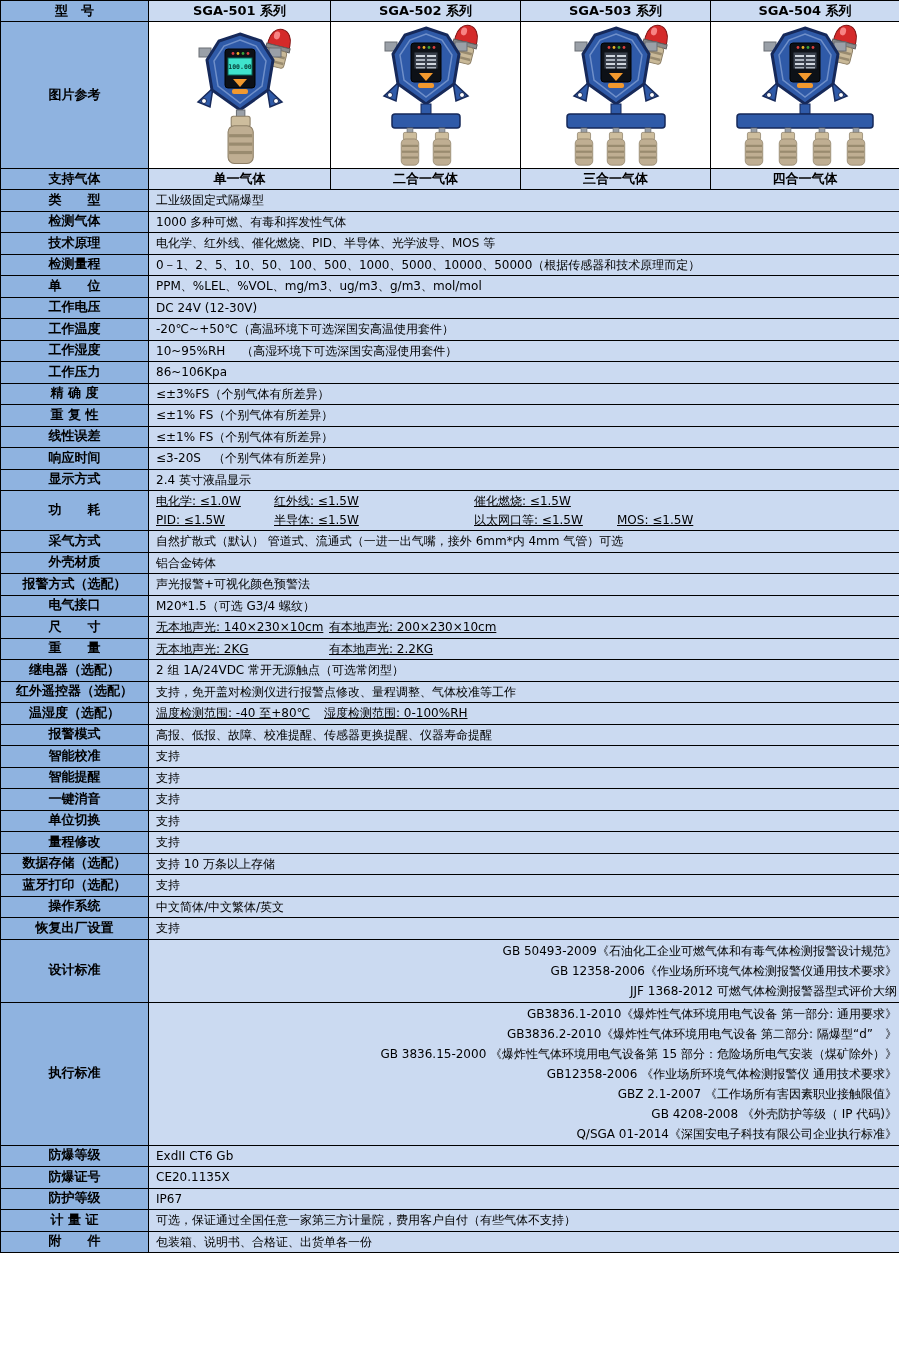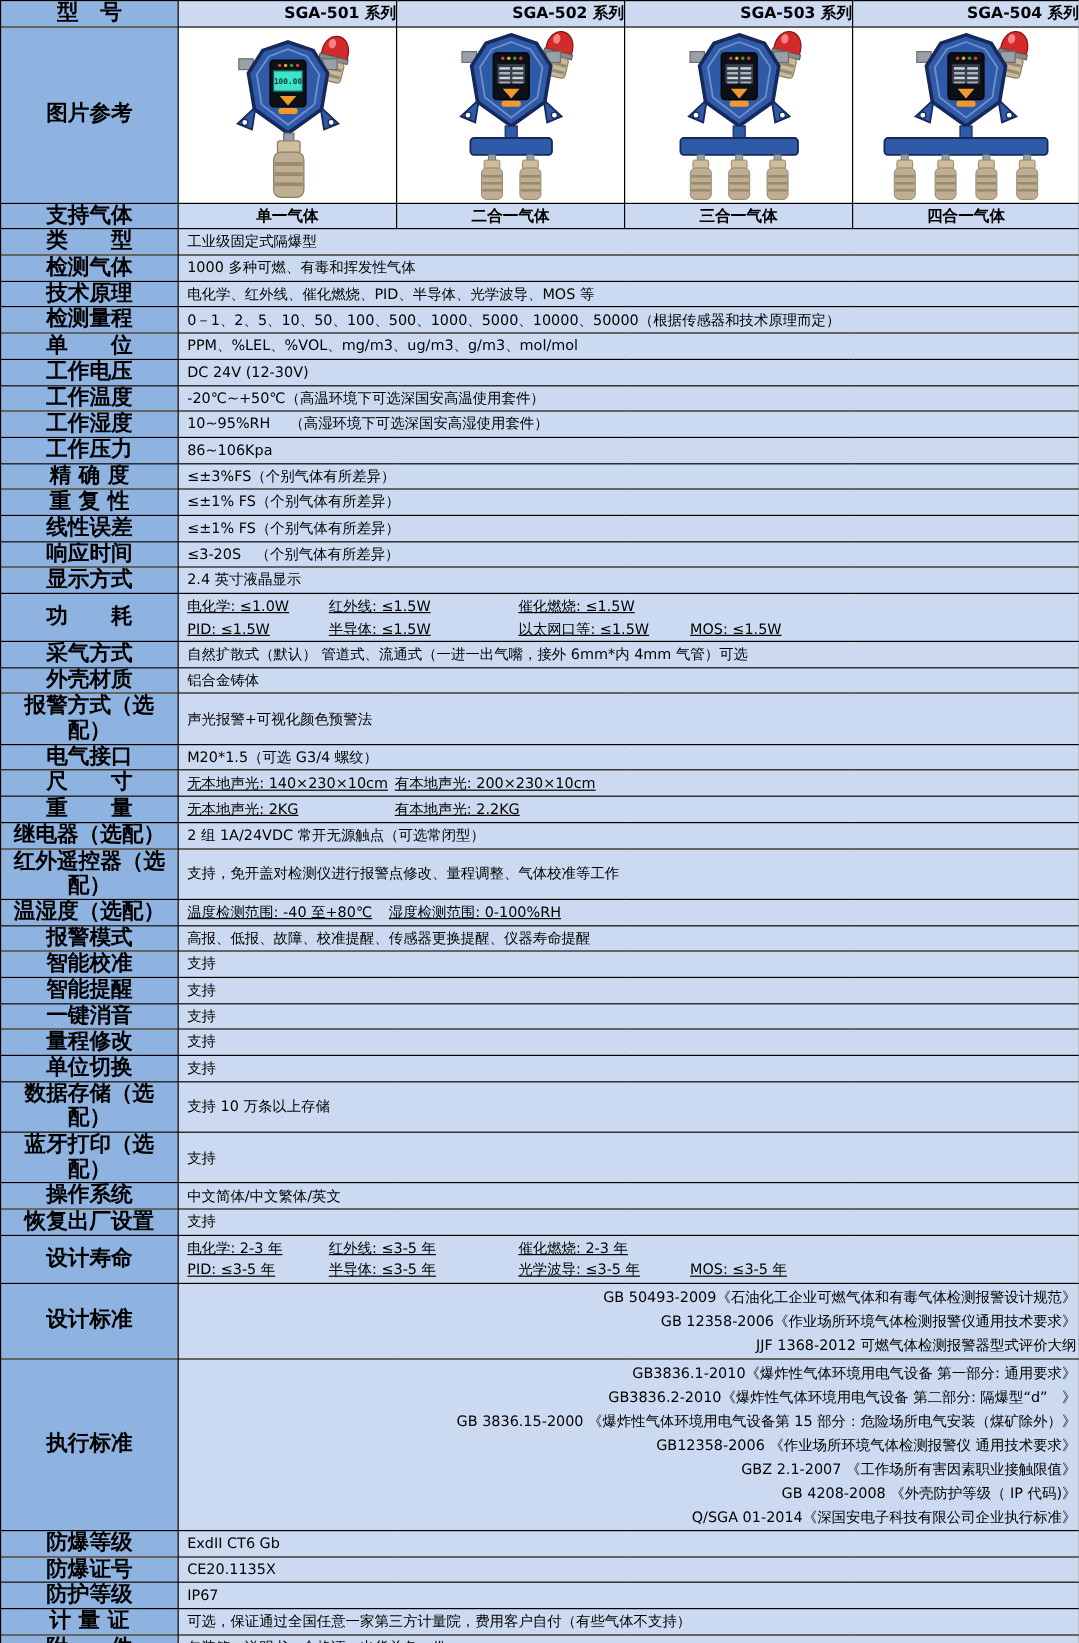--- a/index.html
+++ b/index.html
@@ -1,30 +1,30 @@
 <!DOCTYPE html>
 <html><head>
 <meta charset="utf-8">
 <style>
   html,body{margin:0;padding:0;background:#fff;}
   body{font-family:"DejaVu Sans","Liberation Sans",sans-serif;color:#000;}
   .wrap{width:899px;}
   table{border-collapse:collapse;width:899px;table-layout:fixed;}
   td{border:1px solid #000;padding:0;vertical-align:middle;overflow:hidden;}
-  td.lbl{background:#8FB3E0;text-align:center;font-weight:bold;font-size:18px;line-height:1.15;padding:0 2px;margin-top:32px;}
-  td.mh{background:#CBDAF1;text-align:right;font-weight:bold;font-size:13px;height:20px;}
+  td.lbl{background:#8FB3E0;text-align:center;font-weight:bold;font-size:13px;line-height:1.15;padding:0 2px;margin-top:32px;}
+  td.mh{background:#CBDAF1;text-align:center;font-weight:bold;font-size:13px;height:20px;}
   td.gas{background:#CBDAF1;text-align:center;font-weight:bold;font-size:13px;height:20px;}
   td.img{background:#ffffff;height:146px;text-align:center;vertical-align:middle;padding:0;}
   td.val{background:#CBDAF1;font-size:12px;padding:1px 2px 1px 7px;}
   .line{height:18.5px;line-height:18.5px;white-space:nowrap;overflow:hidden;}
   .lhA .line{height:20px;line-height:20px;text-align:right;}
   .seg{display:inline-block;vertical-align:top;text-decoration:underline;}
   .pw .seg:nth-child(1){width:118px;}
   .pw .seg:nth-child(2){width:158px;}
-  .pw .seg:nth-child(3){width:143px;}
+  .pw .seg:nth-child(3){width:143px;margin-left:42px;}
   .dim .seg:nth-child(1){width:173px;}
   .th .seg:nth-child(1){width:168px;}
   svg{display:block;margin:0 auto;}
 </style>
 </head>
 <body>
 
 <svg width="0" height="0" style="position:absolute" aria-hidden="true">
   <defs>
     <g id="probe">
@@ -326,32 +326,32 @@
             <div class="line">支持</div>
           </td>
         </tr>
         <tr>
           <td class="lbl">一键消音</td>
           <td class="val" colspan="4">
             <div class="line">支持</div>
           </td>
         </tr>
         <tr>
+          <td class="lbl">单位切换</td>
+          <td class="val" colspan="4">
+            <div class="line">支持</div>
+          </td>
+        </tr>
+        <tr>
           <td class="lbl">量程修改</td>
           <td class="val" colspan="4">
             <div class="line">支持</div>
           </td>
         </tr>
         <tr>
-          <td class="lbl">单位切换</td>
-          <td class="val" colspan="4">
-            <div class="line">支持</div>
-          </td>
-        </tr>
-        <tr>
           <td class="lbl">数据存储（选配）</td>
           <td class="val" colspan="4">
             <div class="line">支持 10 万条以上存储</div>
           </td>
         </tr>
         <tr>
           <td class="lbl">蓝牙打印（选配）</td>
           <td class="val" colspan="4">
             <div class="line">支持</div>
           </td>
@@ -359,27 +359,20 @@
         <tr>
           <td class="lbl">操作系统</td>
           <td class="val" colspan="4">
             <div class="line">中文简体/中文繁体/英文</div>
           </td>
         </tr>
         <tr>
           <td class="lbl">恢复出厂设置</td>
           <td class="val" colspan="4">
             <div class="line">支持</div>
-          </td>
-        </tr>
-        <tr>
-          <td class="lbl">设计寿命</td>
-          <td class="val" colspan="4">
-            <div class="line pw"><span class="seg">电化学: 2-3 年</span><span class="seg">红外线: ≤3-5 年</span><span class="seg">催化燃烧: 2-3 年</span></div>
-            <div class="line pw"><span class="seg">PID: ≤3-5 年</span><span class="seg">半导体: ≤3-5 年</span><span class="seg">光学波导: ≤3-5 年</span><span class="seg">MOS: ≤3-5 年</span></div>
           </td>
         </tr>
         <tr class="lhA">
           <td class="lbl">设计标准</td>
           <td class="val" colspan="4">
             <div class="line">GB 50493-2009《石油化工企业可燃气体和有毒气体检测报警设计规范》</div>
             <div class="line">GB 12358-2006《作业场所环境气体检测报警仪通用技术要求》</div>
             <div class="line">JJF 1368-2012 可燃气体检测报警器型式评价大纲</div>
           </td>
         </tr>

